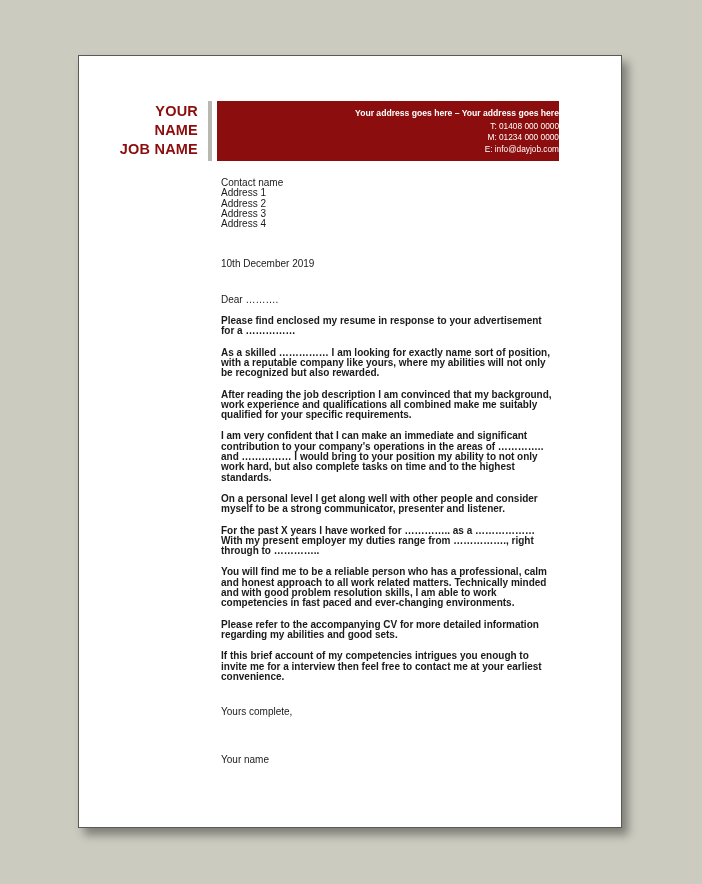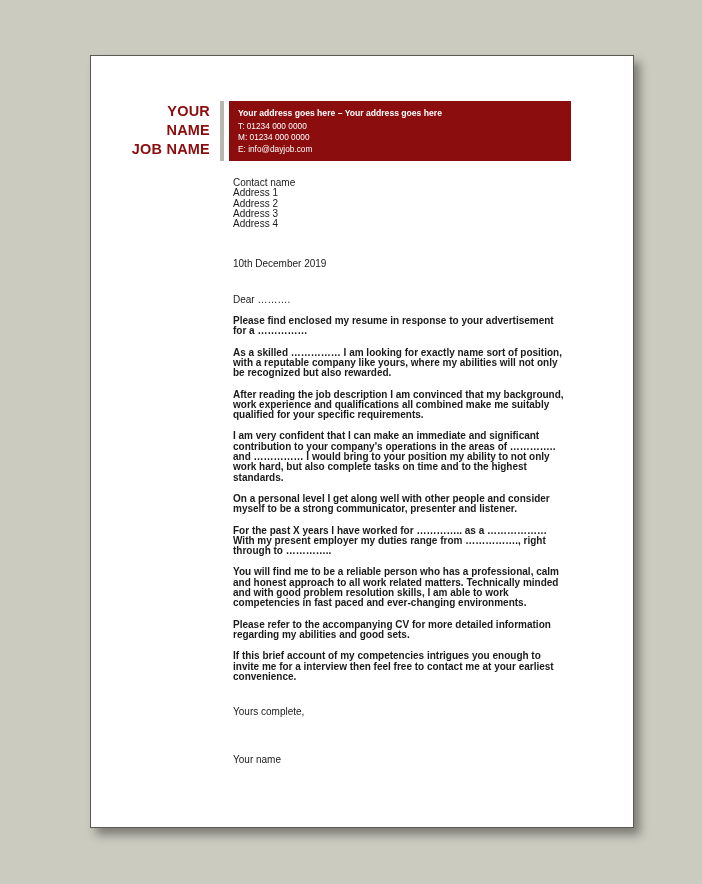--- a/index.html
+++ b/index.html
@@ -19,21 +19,20 @@
   #page {
     position: absolute;
     left: 78px;
     top: 55px;
     width: 544px;
     height: 773px;
     background: #ffffff;
     border: 1px solid #5a5a55;
     box-shadow: 6px 7px 9px rgba(0,0,0,0.38);
     box-sizing: border-box;
-    margin-left: 12px;
   }
 
   
   #letterhead {
     position: absolute;
     left: 0px;
     top: 45px;
     width: 100%;
     height: 60px;
     display: flex;
@@ -61,20 +60,21 @@
     align-self: stretch;
   }
   #contact-bar {
     flex: 0 0 342px;
     background: #8b0d0d;
     color: #ffffff;
     padding: 7px 0 16px 9px;
     font-size: 8.3px;
     line-height: 11.6px;
     box-sizing: border-box;
+    text-align: right;
   }
   #contact-bar .addr-line {
     font-weight: bold;
     font-size: 8.6px;
     padding-bottom: 1px;
   }
 
   
   #body-area {
     position: absolute;
@@ -107,21 +107,21 @@
     <div id="name-block">
       <div>YOUR</div>
       <div>NAME</div>
       <div>JOB NAME</div>
     </div>
 
     <div id="separator-bar"></div>
 
     <div id="contact-bar">
       <div class="addr-line">Your address goes here – Your address goes here</div>
-      <div>T: 01234 000 0000</div>
+      <div>T: 01408 000 0000</div>
       <div>M: 01234 000 0000</div>
       <div>E: info@dayjob.com</div>
     </div>
 
   </div>
 
   <div id="body-area">
 
     <div>
       <div class="recipient-line">Contact name</div>

